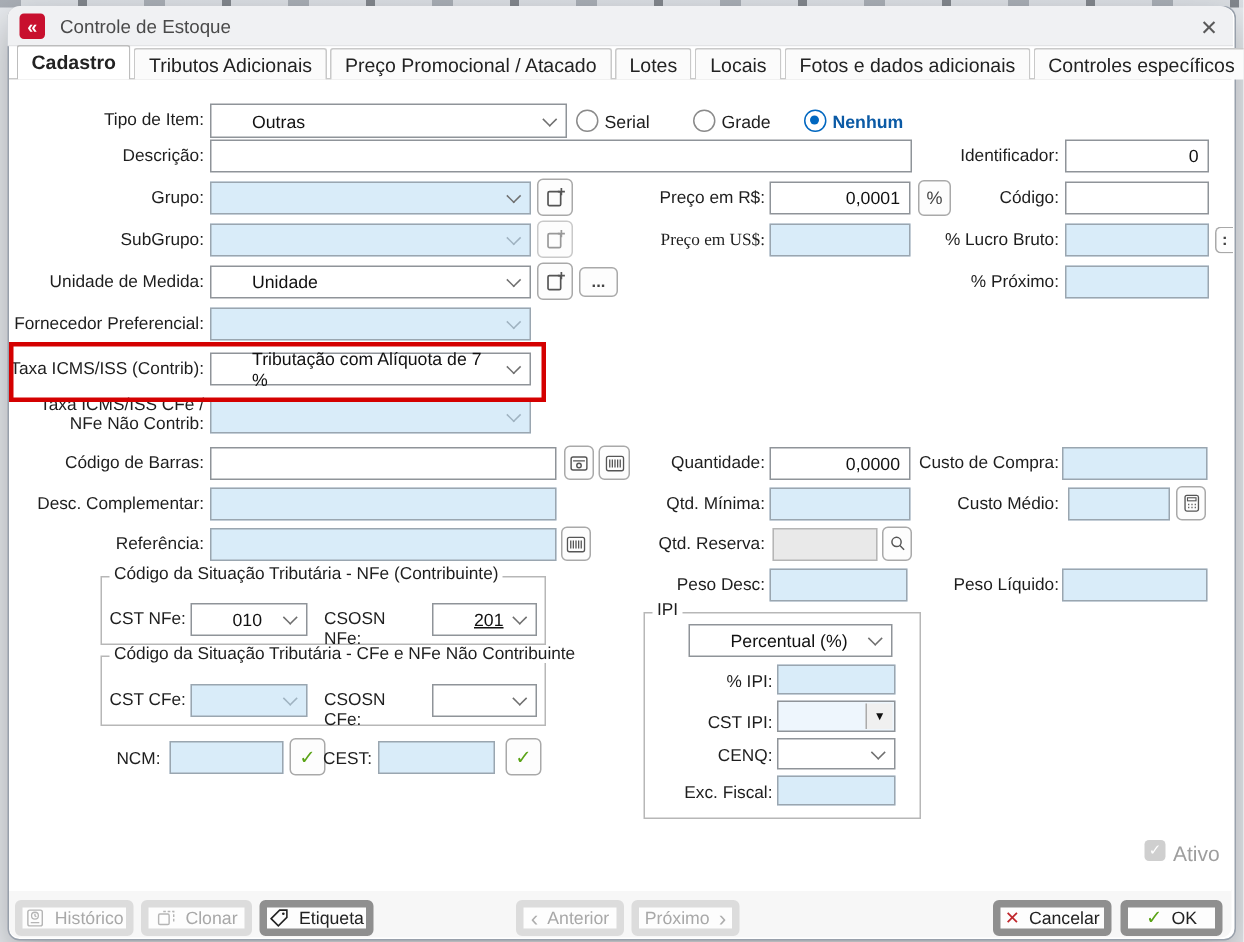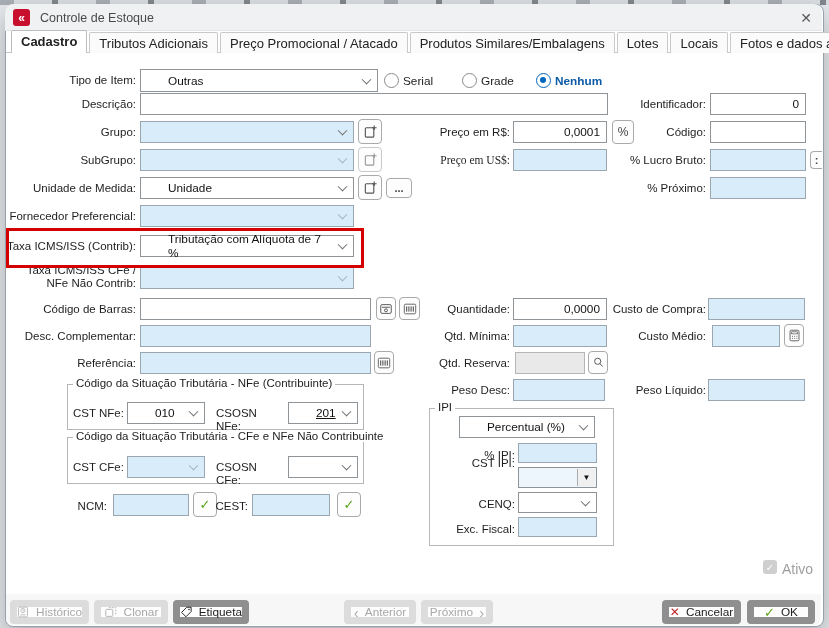--- a/index.html
+++ b/index.html
@@ -77,21 +77,21 @@
   .radio.sel{border:1px solid #0067c0;}
   .radio.sel::after{content:"";position:absolute;left:2.5px;top:2.5px;width:6px;height:6px;border-radius:50%;background:#0067c0;}
   .rlab{position:absolute;font-size:11.8px;color:#1e1e1e;z-index:4;}
   .rlab.selblue{color:#0b5aa5;font-weight:bold;}
   .highlight{
     position:absolute;left:6px;top:228px;width:352px;height:34px;
     border:3px solid #d40000;z-index:6;pointer-events:none;
   }
   .bbtn{
     position:absolute;top:600px;height:24px;box-sizing:border-box;
-    border:7px solid #a3a3a3;border-radius:4px;background:#fdfdfd;
+    border:5px solid #a3a3a3;border-radius:4px;background:#fdfdfd;
     display:flex;align-items:center;justify-content:center;gap:6px;
     font-size:11.8px;color:#222;z-index:4;
   }
   .bbtn.disabled{color:#a8a8a8;border-color:#dcdcdc;}
   .bbtn.strong{border-color:#8f8f8f;}
   .ico-green{color:#5aa316;font-weight:bold;font-size:13px;}
   .ico-red{color:#c0272d;font-weight:bold;font-size:12px;}
   .ico-chevtxt{font-size:15px;color:#aeaeae;line-height:1;}
   .checkbox-gray{
     position:absolute;left:763px;top:560px;width:14px;height:14px;border-radius:3px;
@@ -114,21 +114,20 @@
 <div class="dialog"></div>
 <div class="titlebar"></div>
 <div class="app-icon">«</div>
 <div class="title-text">Controle de Estoque</div>
 <div class="close-x">✕</div>
 
 <div class="tabs">
   <div class="tab active">Cadastro</div>
   <div class="tab">Tributos Adicionais</div>
   <div class="tab">Preço Promocional / Atacado</div>
-  <div class="tab">Produtos Similares/Embalagens</div>
   <div class="tab">Lotes</div>
   <div class="tab">Locais</div>
   <div class="tab">Fotos e dados adicionais</div>
   <div class="tab">Controles específicos</div>
 </div>
 
 <div class="content"></div>
 <div class="bottombar"></div>
 
 <div class="lab" style="left:2px;top:74px;width:134px;">Tipo de Item:</div>
@@ -316,21 +315,21 @@
 </div>
 
 <div class="grp" style="left:429px;top:408px;width:183px;height:136px;"></div>
 <div class="grp-title" style="left:435px;top:401px;">IPI</div>
 <div class="fld combo" style="left:459px;top:416px;width:136px;">
   <span>Percentual (%)</span>
   <span class="chev"></span>
 </div>
 <div class="lab" style="left:445px;top:449px;width:70px;">% IPI:</div>
 <div class="fld blue" style="left:518px;top:443px;width:79px;height:20px;"></div>
-<div class="lab" style="left:445px;top:457px;width:70px;">CST IPI:</div>
+<div class="lab" style="left:445px;top:476px;width:70px;">CST IPI:</div>
 <div class="fld" style="left:518px;top:467px;width:79px;height:21px;background:#eef6fd;">
   <span class="cst-ipi-btn">▼</span>
 </div>
 <div class="lab" style="left:445px;top:498px;width:70px;">CENQ:</div>
 <div class="fld combo" style="left:518px;top:492px;width:79px;height:21px;">
   <span class="chev"></span>
 </div>
 <div class="lab" style="left:445px;top:523px;width:70px;">Exc. Fiscal:</div>
 <div class="fld blue" style="left:518px;top:517px;width:79px;height:20px;"></div>
 

